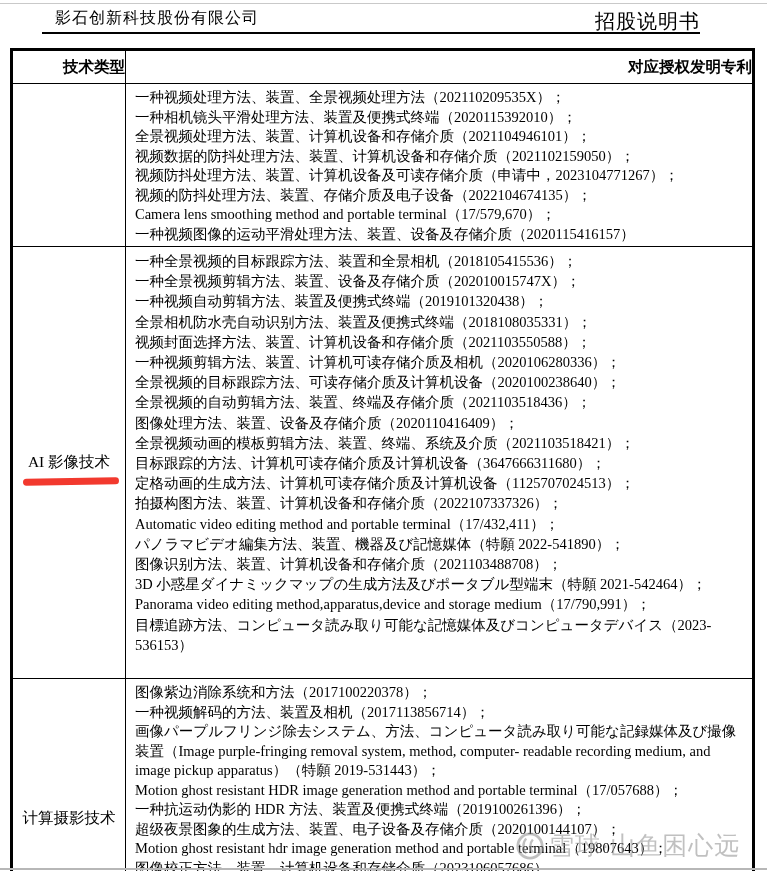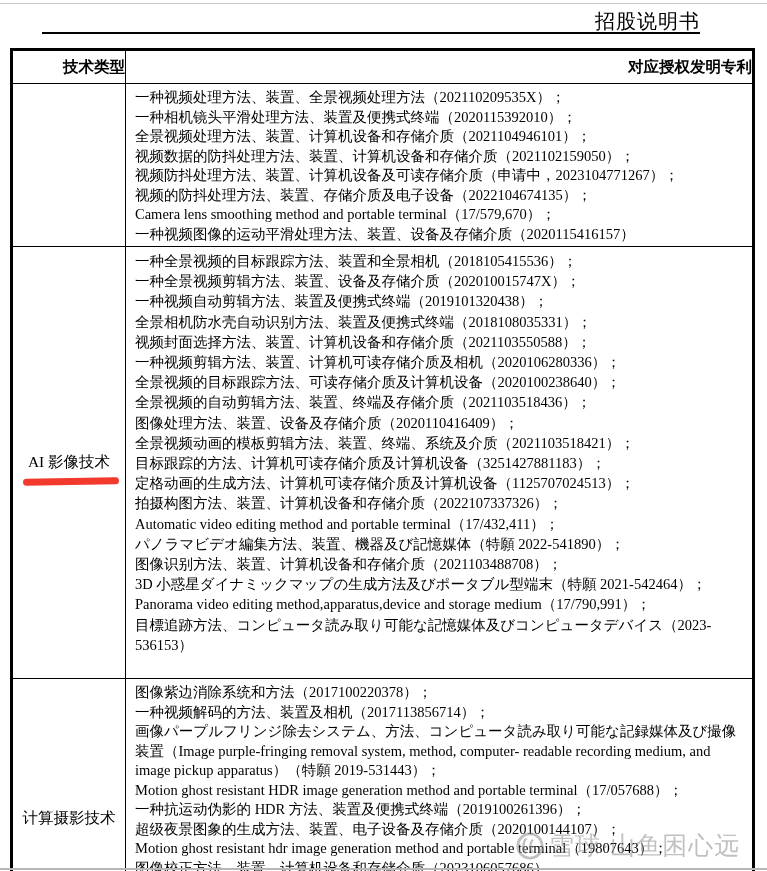--- a/index.html
+++ b/index.html
@@ -89,20 +89,21 @@
     font-family: "Liberation Sans", "DejaVu Sans", sans-serif;
   }
 </style>
 </head>
 <body>
 
 <div class="page">
 
   <div class="top-edge-line"></div>
 
+  <div class="doc-header-left">影石创新科技股份有限公司</div>
   <div class="doc-header-right">招股说明书</div>
   <div class="doc-header-rule"></div>
 
   <table class="patent-table">
     <thead>
       <tr>
         <th class="col-category">技术类型</th>
         <th class="col-patents">对应授权发明专利</th>
       </tr>
     </thead>
@@ -126,21 +127,21 @@
             <div class="patent-line">一种全景视频的目标跟踪方法、装置和全景相机（2018105415536）；</div>
             <div class="patent-line">一种全景视频剪辑方法、装置、设备及存储介质（202010015747X）；</div>
             <div class="patent-line">一种视频自动剪辑方法、装置及便携式终端（2019101320438）；</div>
             <div class="patent-line">全景相机防水壳自动识别方法、装置及便携式终端（2018108035331）；</div>
             <div class="patent-line">视频封面选择方法、装置、计算机设备和存储介质（2021103550588）；</div>
             <div class="patent-line">一种视频剪辑方法、装置、计算机可读存储介质及相机（2020106280336）；</div>
             <div class="patent-line">全景视频的目标跟踪方法、可读存储介质及计算机设备（2020100238640）；</div>
             <div class="patent-line">全景视频的自动剪辑方法、装置、终端及存储介质（2021103518436）；</div>
             <div class="patent-line">图像处理方法、装置、设备及存储介质（2020110416409）；</div>
             <div class="patent-line">全景视频动画的模板剪辑方法、装置、终端、系统及介质（2021103518421）；</div>
-            <div class="patent-line">目标跟踪的方法、计算机可读存储介质及计算机设备（3251427881183）；</div>
+            <div class="patent-line">目标跟踪的方法、计算机可读存储介质及计算机设备（3647666311680）；</div>
             <div class="patent-line">定格动画的生成方法、计算机可读存储介质及计算机设备（1125707024513）；</div>
             <div class="patent-line">拍摄构图方法、装置、计算机设备和存储介质（2022107337326）；</div>
             <div class="patent-line">Automatic video editing method and portable terminal（17/432,411）；</div>
             <div class="patent-line">パノラマビデオ編集方法、装置、機器及び記憶媒体（特願 2022-541890）；</div>
             <div class="patent-line">图像识别方法、装置、计算机设备和存储介质（2021103488708）；</div>
             <div class="patent-line">3D 小惑星ダイナミックマップの生成方法及びポータブル型端末（特願 2021-542464）；</div>
             <div class="patent-line">Panorama video editing method,apparatus,device and storage medium（17/790,991）；</div>
             <div class="patent-line">目標追跡方法、コンピュータ読み取り可能な記憶媒体及びコンピュータデバイス（2023-536153）</div>
           </td>
         </tr>

